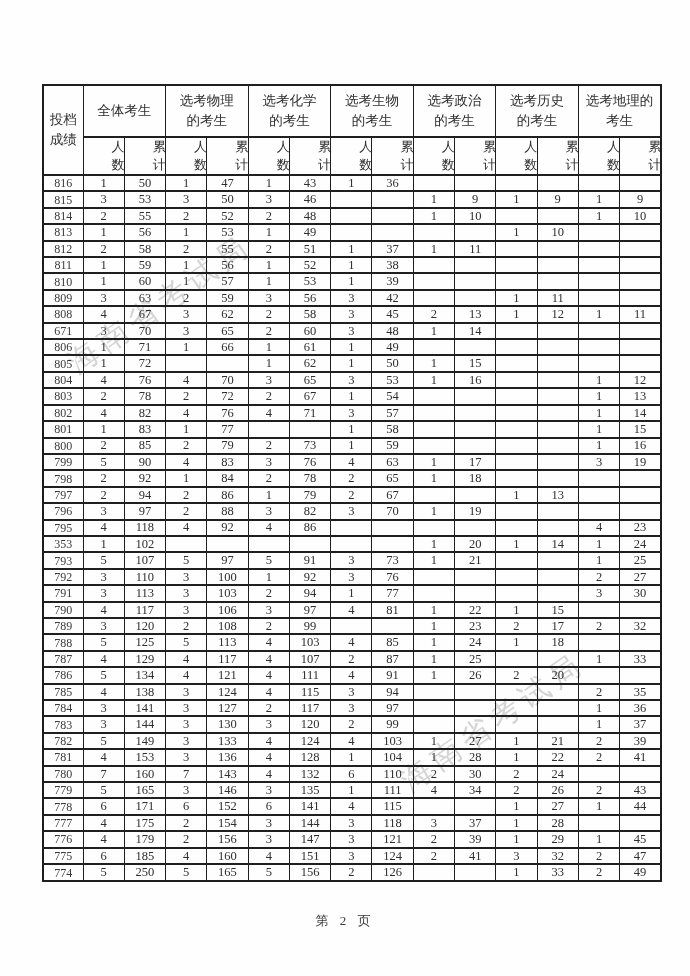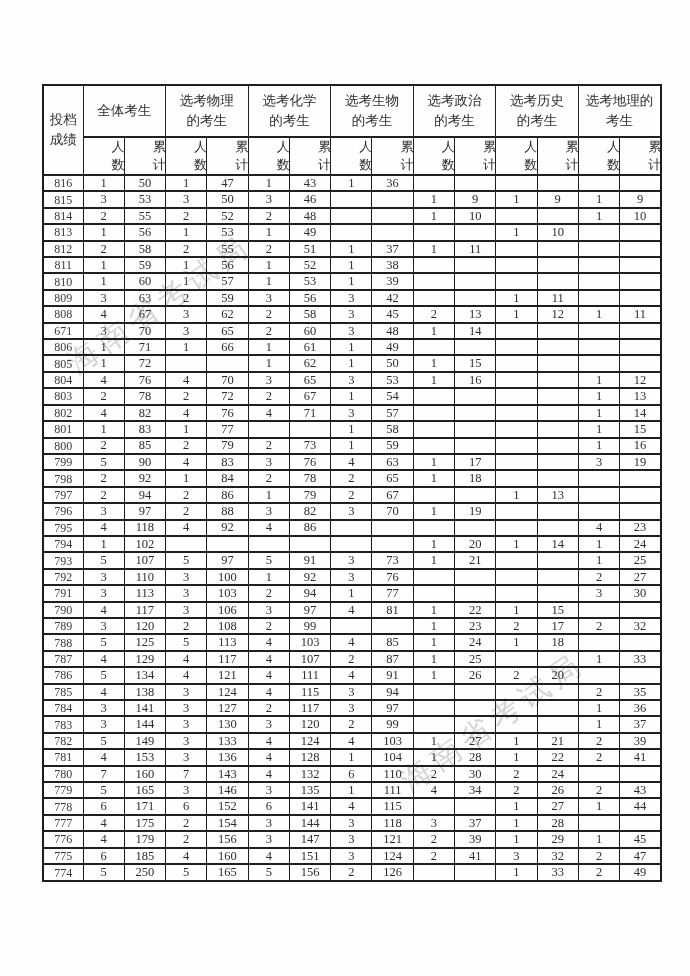--- a/index.html
+++ b/index.html
@@ -505,21 +505,21 @@
           <td></td>
           <td></td>
           <td></td>
           <td></td>
           <td></td>
           <td></td>
           <td>4</td>
           <td>23</td>
         </tr>
         <tr>
-          <td>794</td>
+          <td>353</td>
           <td>1</td>
           <td>102</td>
           <td></td>
           <td></td>
           <td></td>
           <td></td>
           <td></td>
           <td></td>
           <td>1</td>
           <td>20</td>
@@ -864,13 +864,14 @@
           <td></td>
           <td></td>
           <td>1</td>
           <td>33</td>
           <td>2</td>
           <td>49</td>
         </tr>
       </tbody>
   </table>
 
+  <div class="footer">第 2 页</div>
 </div>
 
 </body></html>

